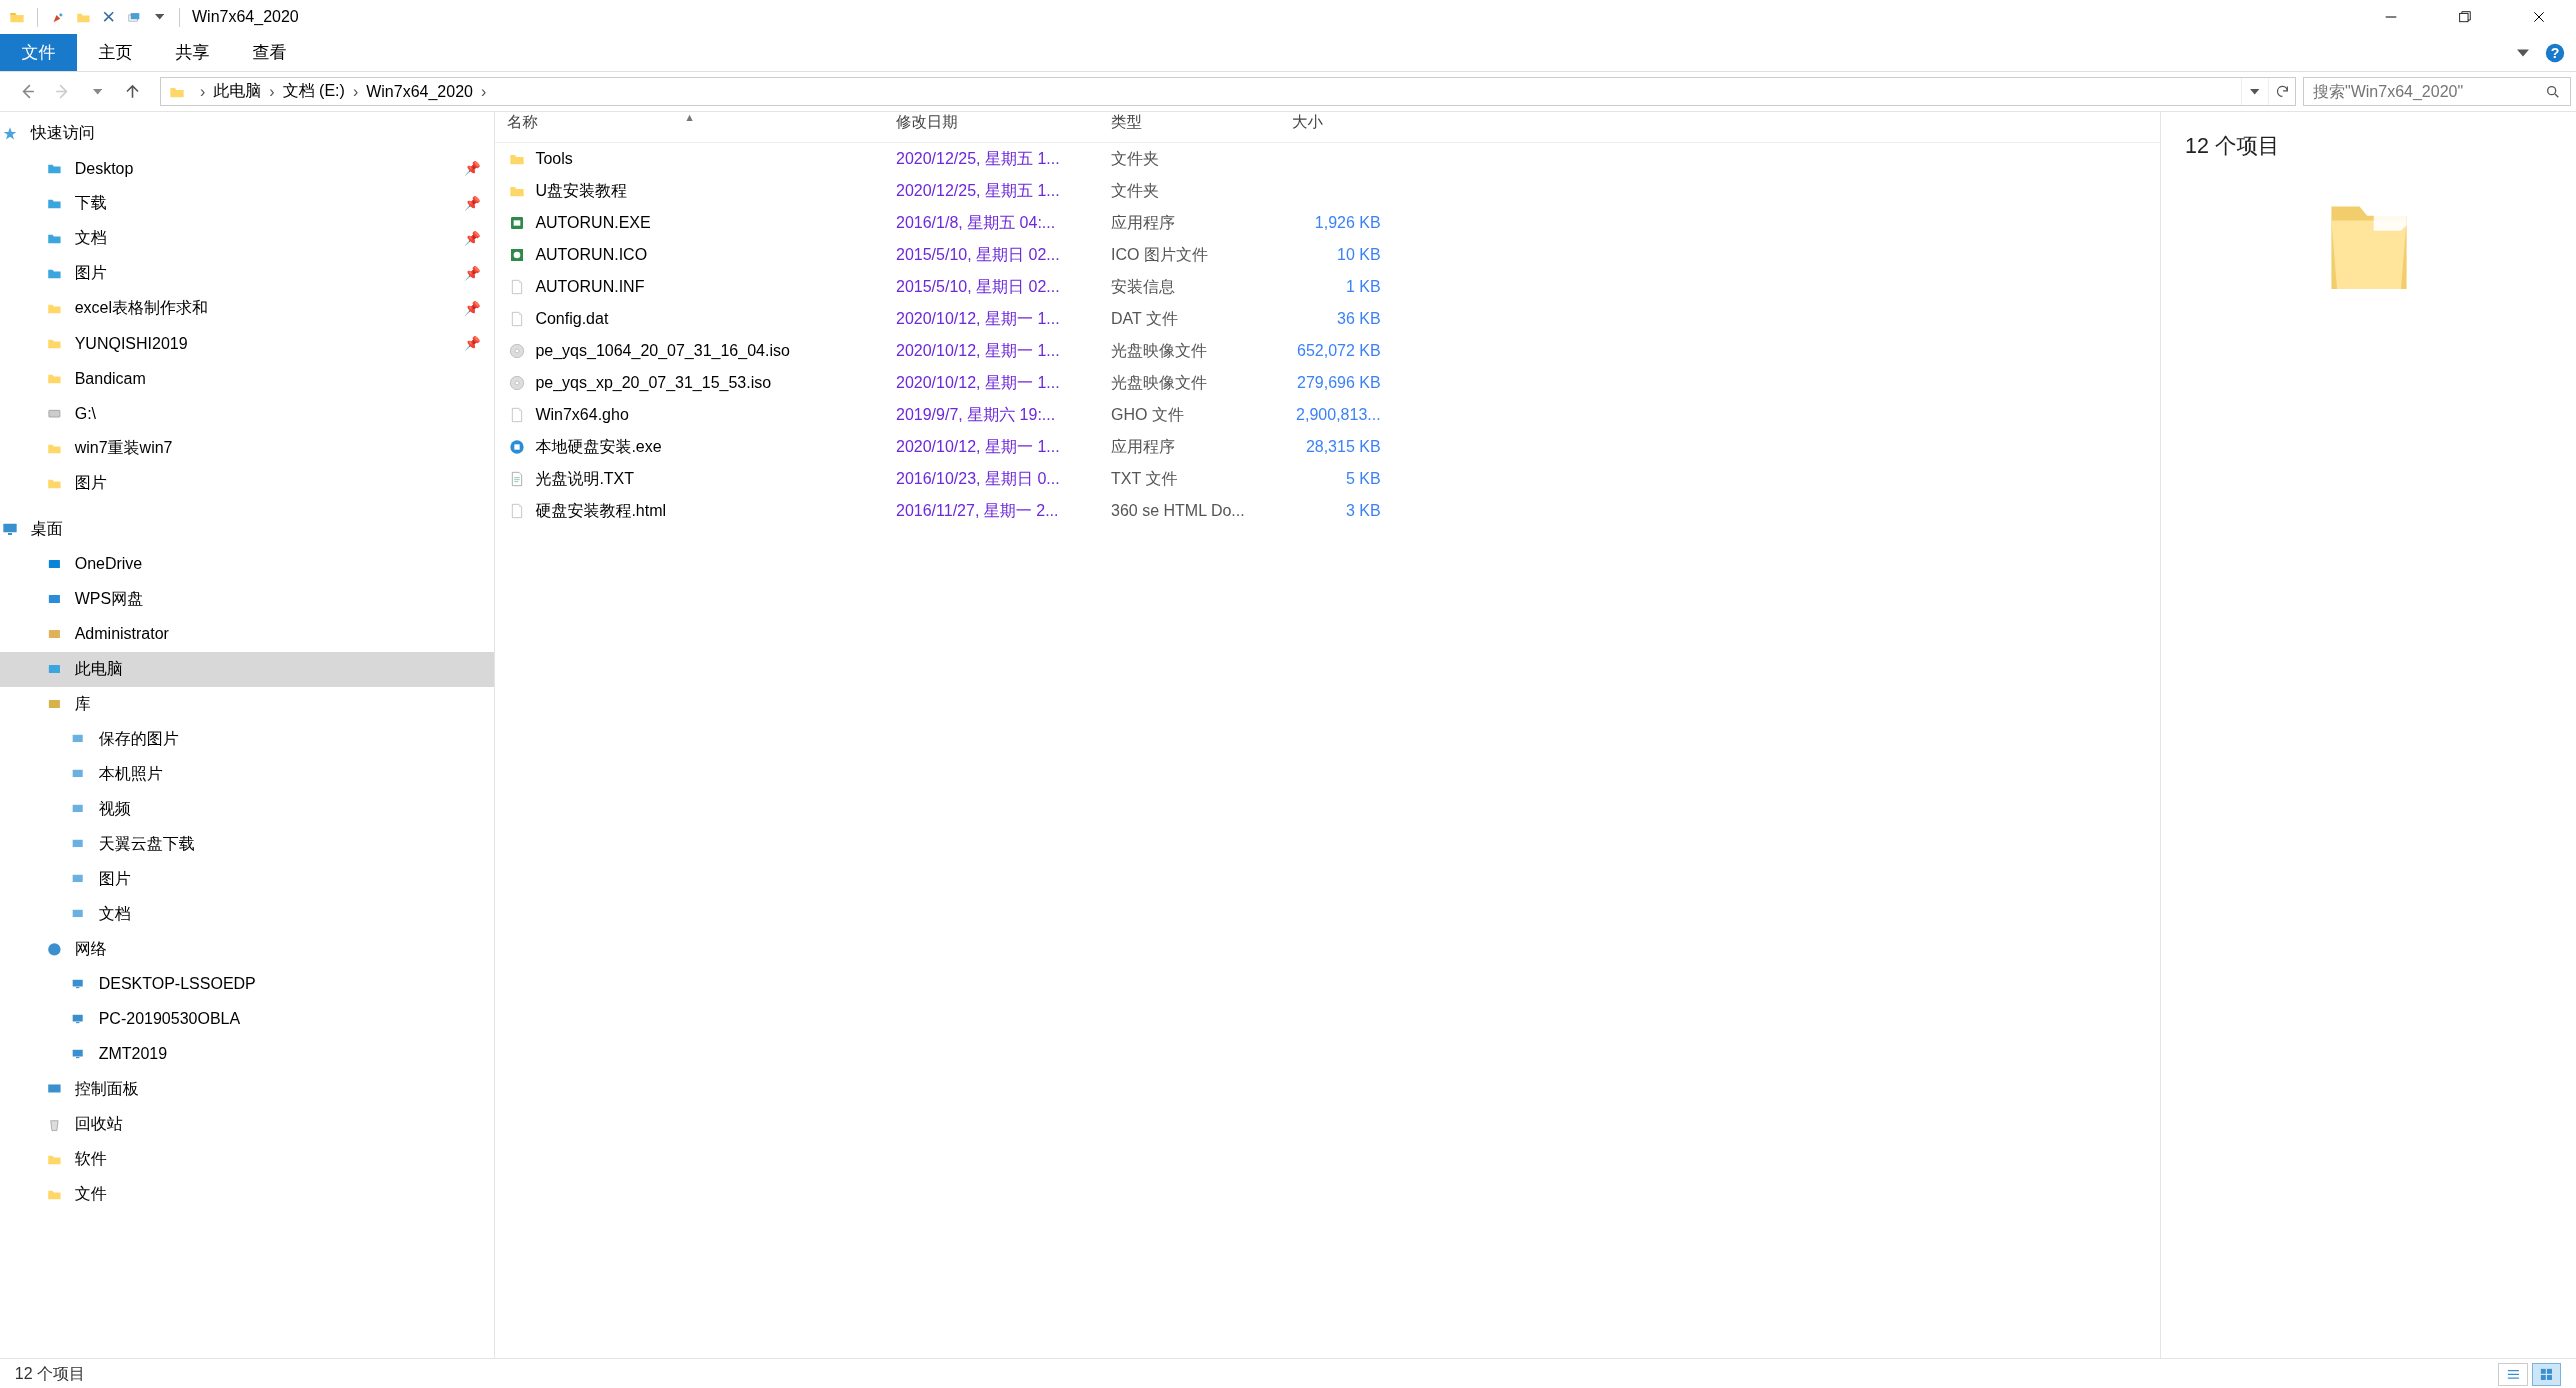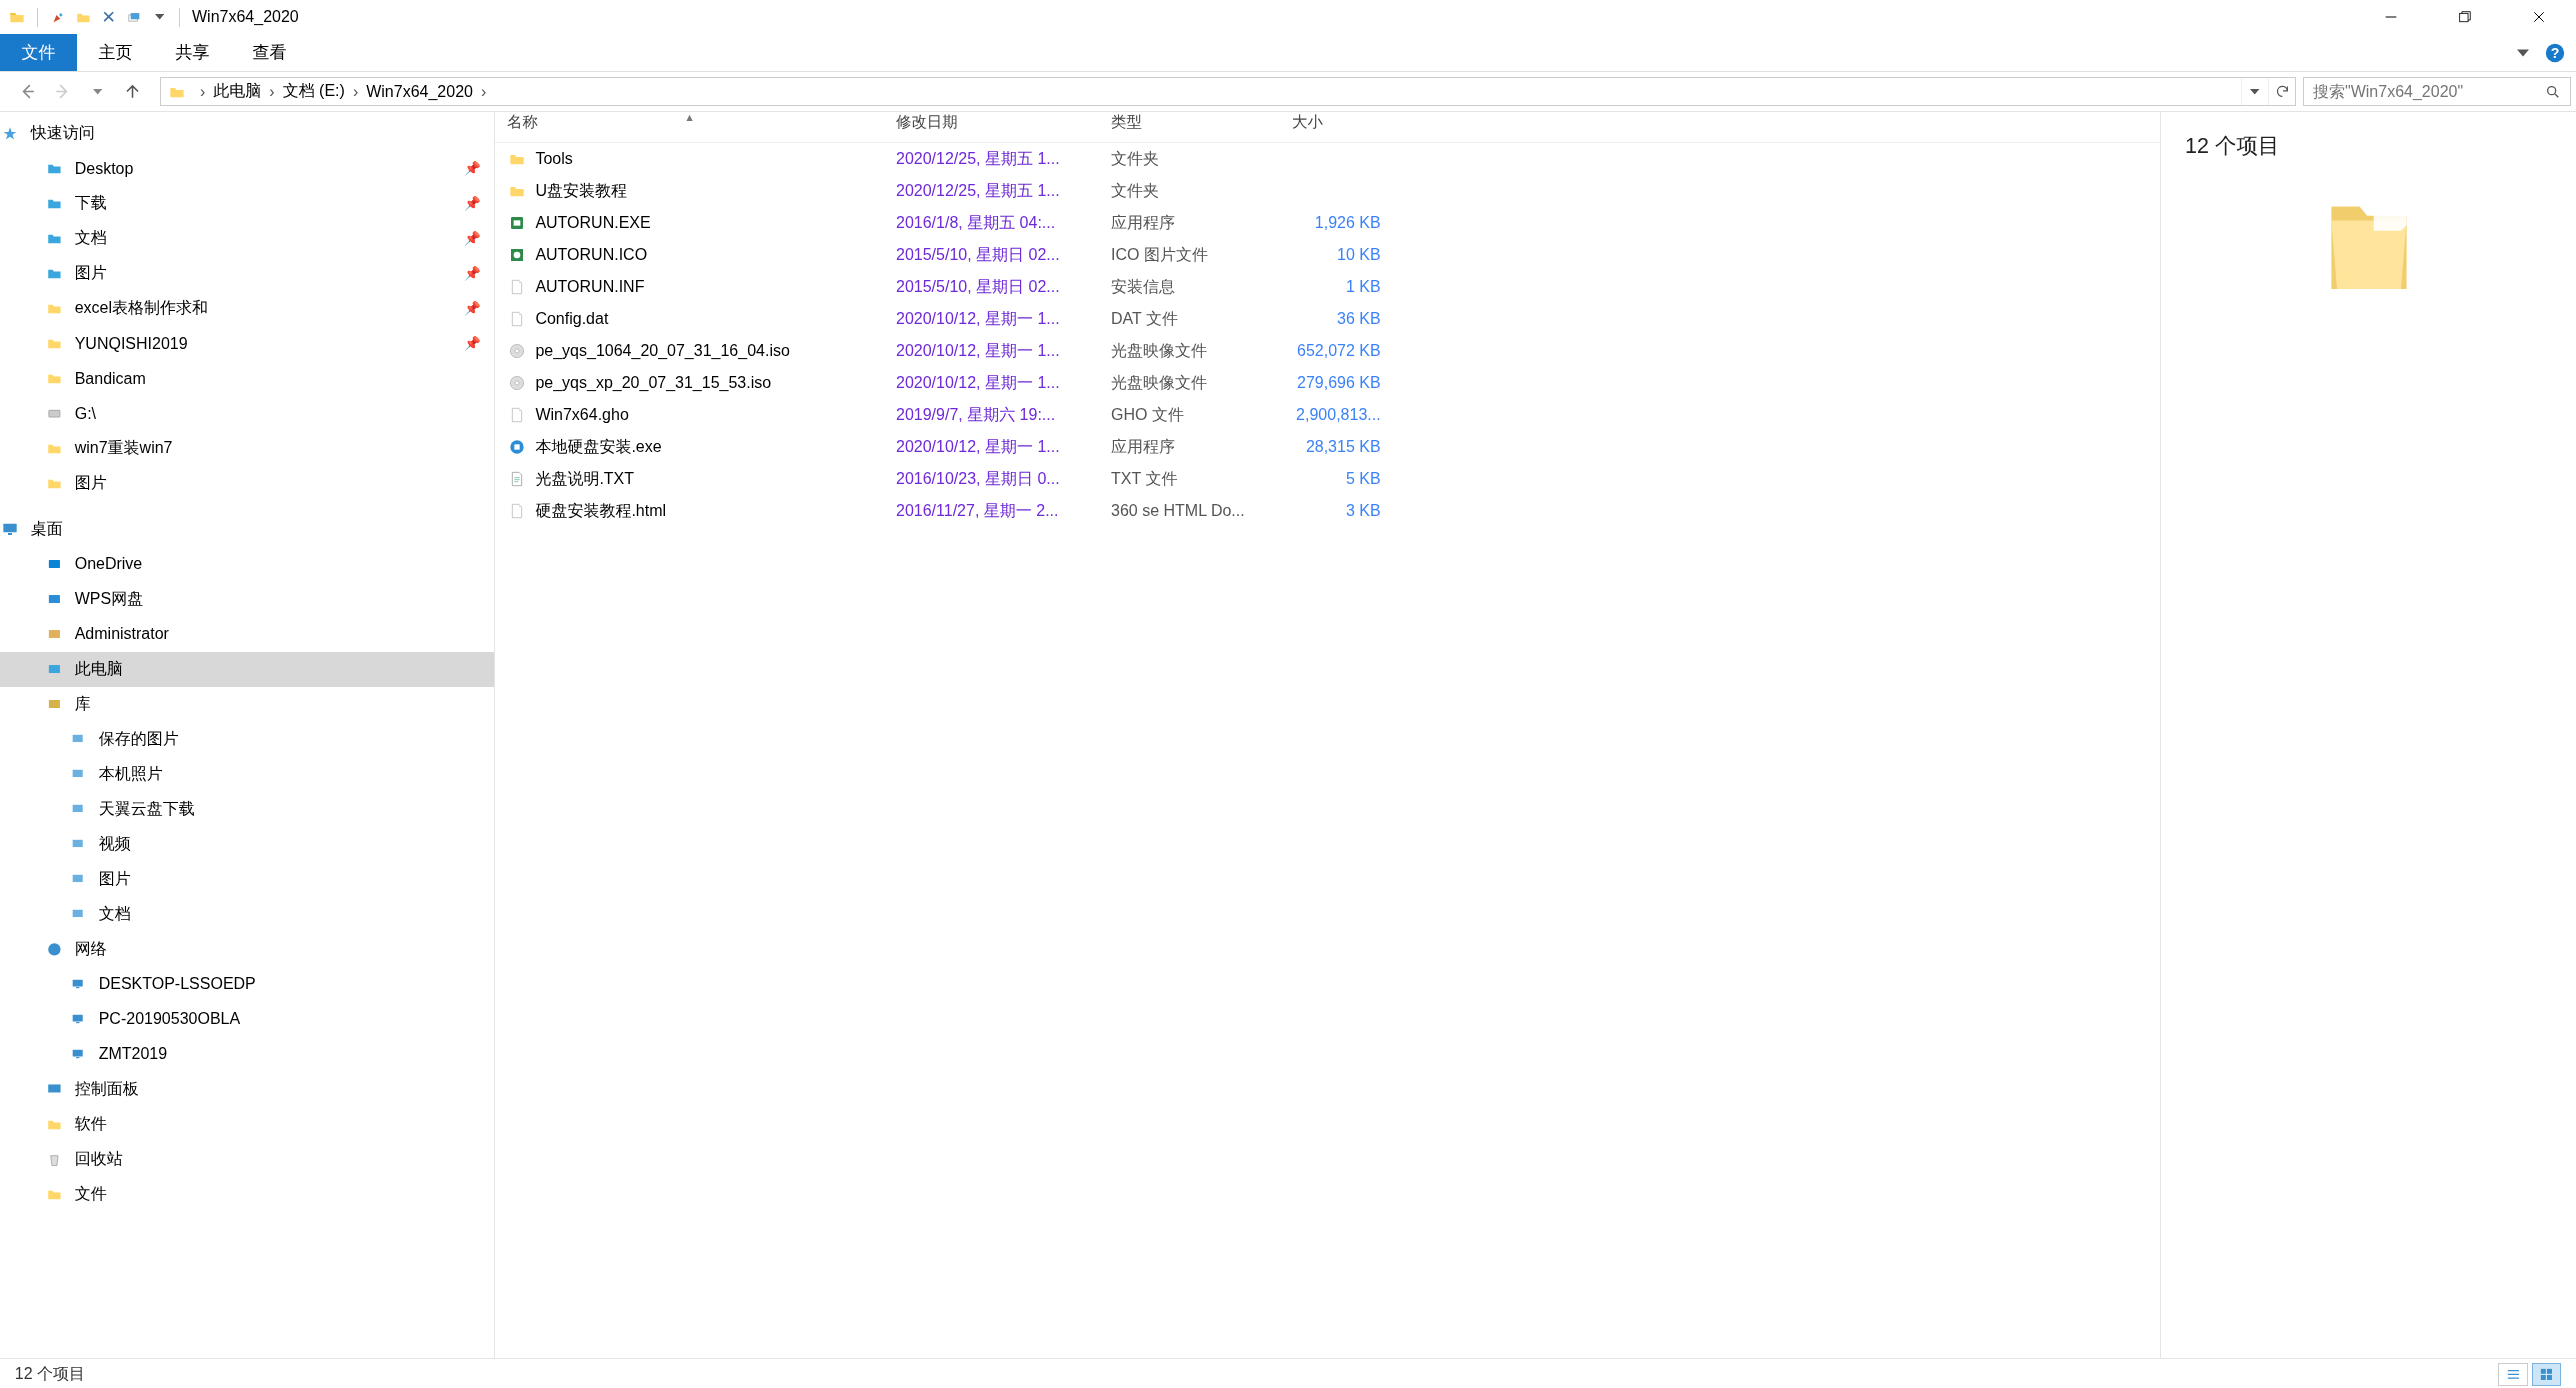--- a/index.html
+++ b/index.html
@@ -399,29 +399,29 @@
             </svg>
           </span>
           <span>本机照片</span>
         </div>
         <div class="tree-item d2">
           <span class="ic">
             <svg width="13.4" height="13.4" viewBox="0 0 24 24">
               <rect x="3" y="5" width="18" height="13" fill="#6ab0e0"></rect>
             </svg>
           </span>
+          <span>视频</span>
+        </div>
+        <div class="tree-item d2">
+          <span class="ic">
+            <svg width="13.4" height="13.4" viewBox="0 0 24 24">
+              <rect x="3" y="5" width="18" height="13" fill="#6ab0e0"></rect>
+            </svg>
+          </span>
           <span>天翼云盘下载</span>
-        </div>
-        <div class="tree-item d2">
-          <span class="ic">
-            <svg width="13.4" height="13.4" viewBox="0 0 24 24">
-              <rect x="3" y="5" width="18" height="13" fill="#6ab0e0"></rect>
-            </svg>
-          </span>
-          <span>视频</span>
         </div>
         <div class="tree-item d2">
           <span class="ic">
             <svg width="13.4" height="13.4" viewBox="0 0 24 24">
               <rect x="3" y="5" width="18" height="13" fill="#6ab0e0"></rect>
             </svg>
           </span>
           <span>图片</span>
         </div>
         <div class="tree-item d2">
@@ -476,32 +476,32 @@
       <span class="ic">
           <svg width="14.8" height="14.8" viewBox="0 0 24 24">
             <rect x="2" y="4" width="20" height="13" fill="#3a8fce"></rect>
           </svg>
         </span>
       <span>控制面板</span>
     </div>
     <div class="tree-item d1">
       <span class="ic">
           <svg width="14.8" height="14.8" viewBox="0 0 24 24">
-            <path fill="#ffd768" d="M2 6h7l2 3h11v11H2z"></path>
+            <path fill="#ddd" stroke="#888" d="M6 6h12l-2 16H8z"></path>
           </svg>
         </span>
-      <span>软件</span>
+      <span>回收站</span>
     </div>
     <div class="tree-item d1">
       <span class="ic">
           <svg width="14.8" height="14.8" viewBox="0 0 24 24">
-            <path fill="#ddd" stroke="#888" d="M6 6h12l-2 16H8z"></path>
+            <path fill="#ffd768" d="M2 6h7l2 3h11v11H2z"></path>
           </svg>
         </span>
-      <span>回收站</span>
+      <span>软件</span>
     </div>
     <div class="tree-item d1">
       <span class="ic">
           <svg width="14.8" height="14.8" viewBox="0 0 24 24">
             <path fill="#ffd768" d="M2 6h7l2 3h11v11H2z"></path>
           </svg>
         </span>
       <span>文件</span>
     </div>
   </div>

